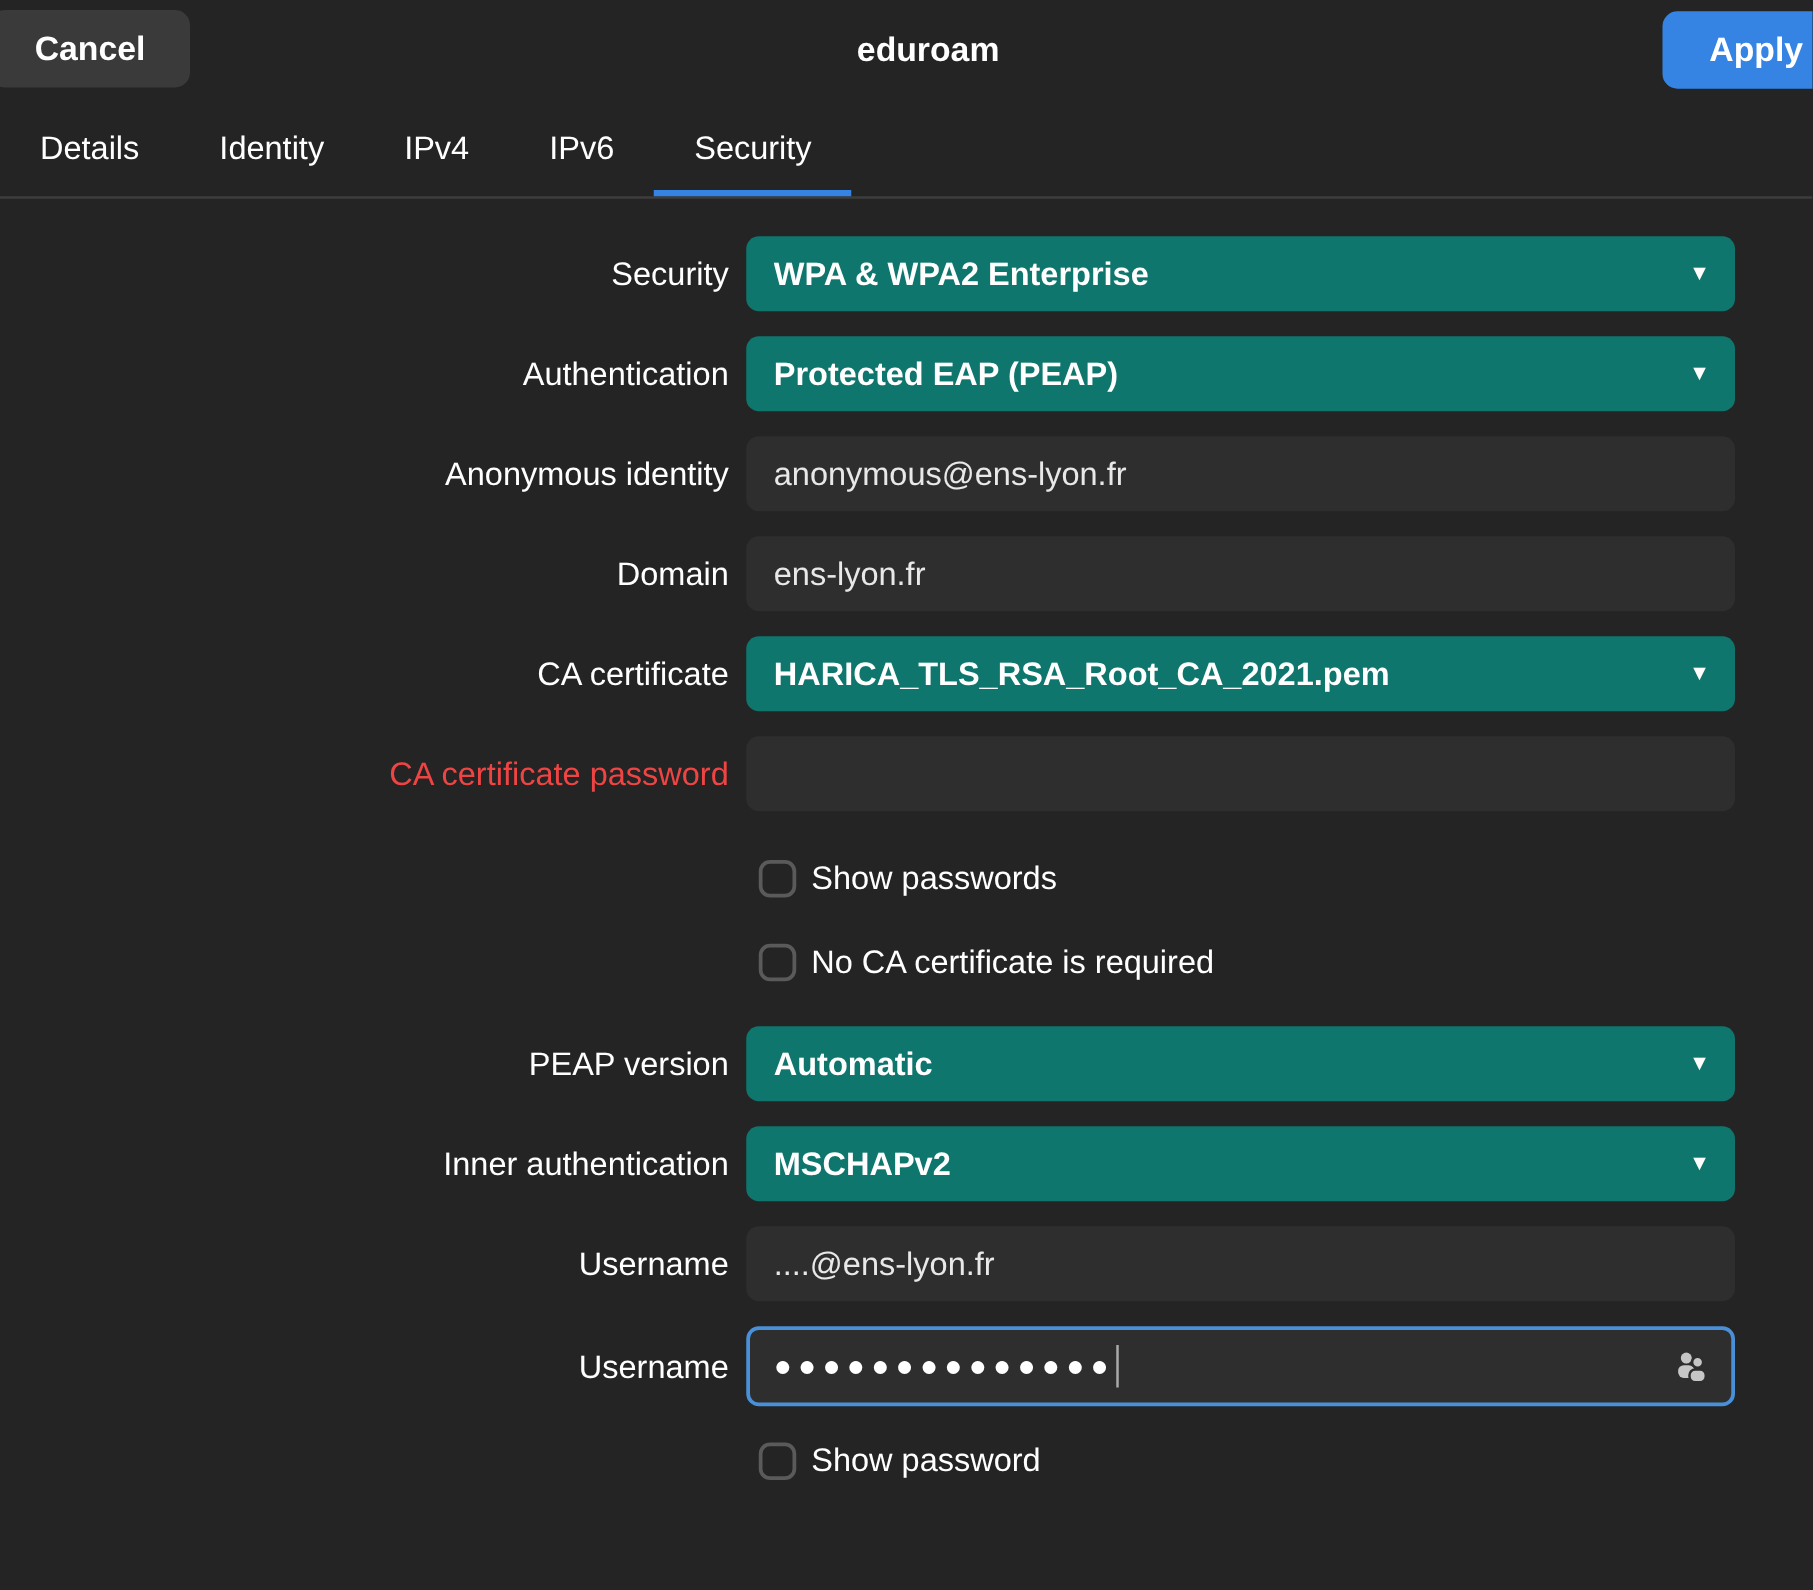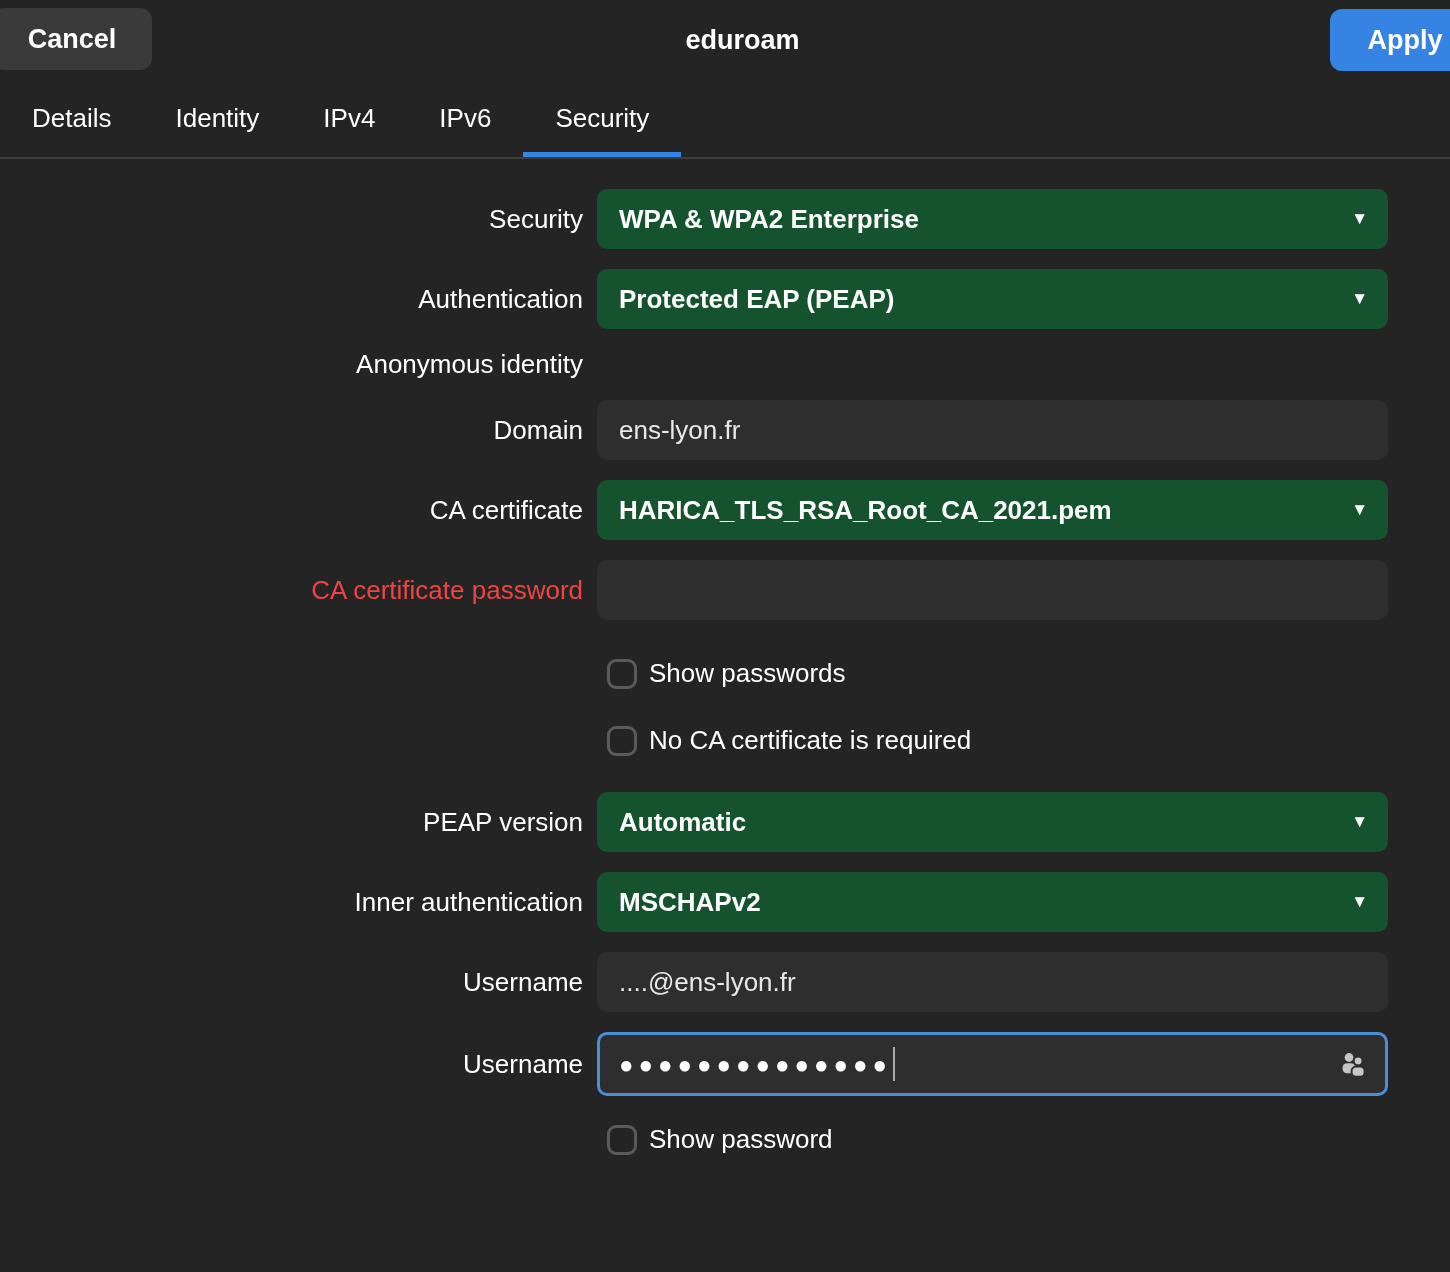--- a/index.html
+++ b/index.html
@@ -78,21 +78,21 @@
     margin-bottom:20px;
   }
   .row .label{
     text-align:right;
     font-size:26px;
     color:#ffffff;
   }
   .row .label.disabled{color:#ef4444;}
   .field{
     height:60px;
-    background:#14532d;
+    background:#0f766e;
     border-radius:10px;
     box-sizing:border-box;
     display:flex;align-items:center;
     position:relative;
   }
   .dropdown{
     cursor:pointer;
     padding:0 56px 0 22px;
   }
   .dropdown .value{
@@ -191,20 +191,21 @@
   <div class="row">
     <div class="label">Authentication</div>
     <div class="field dropdown">
       <span class="value">Protected EAP (PEAP)</span>
       <span class="arrow">▼</span>
     </div>
   </div>
 
   <div class="row">
     <div class="label">Anonymous identity</div>
+    <input class="entry" type="text" value="anonymous@ens-lyon.fr" style="">
   </div>
 
   <div class="row">
     <div class="label">Domain</div>
     <input class="entry" type="text" value="ens-lyon.fr" style="">
   </div>
 
   <div class="row">
     <div class="label">CA certificate</div>
     <div class="field dropdown">

